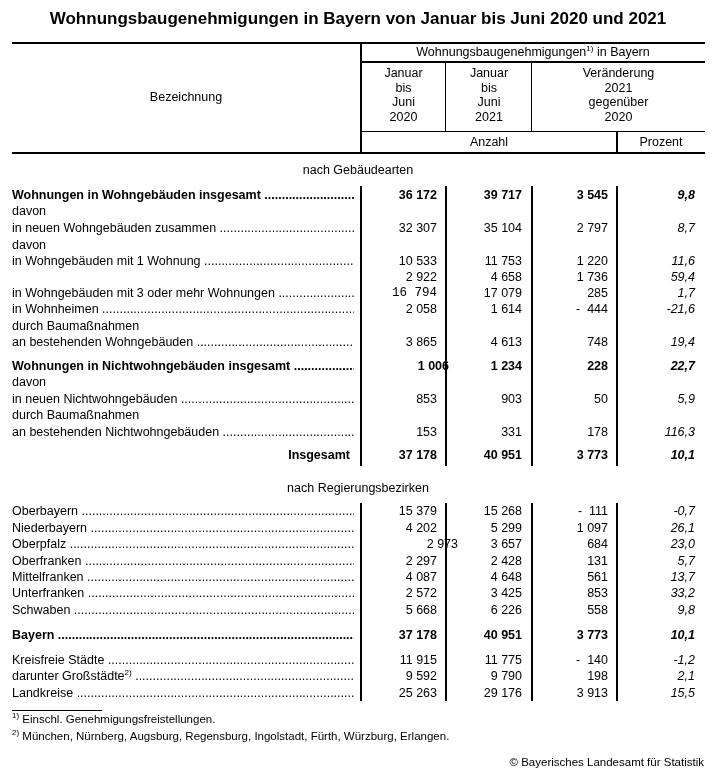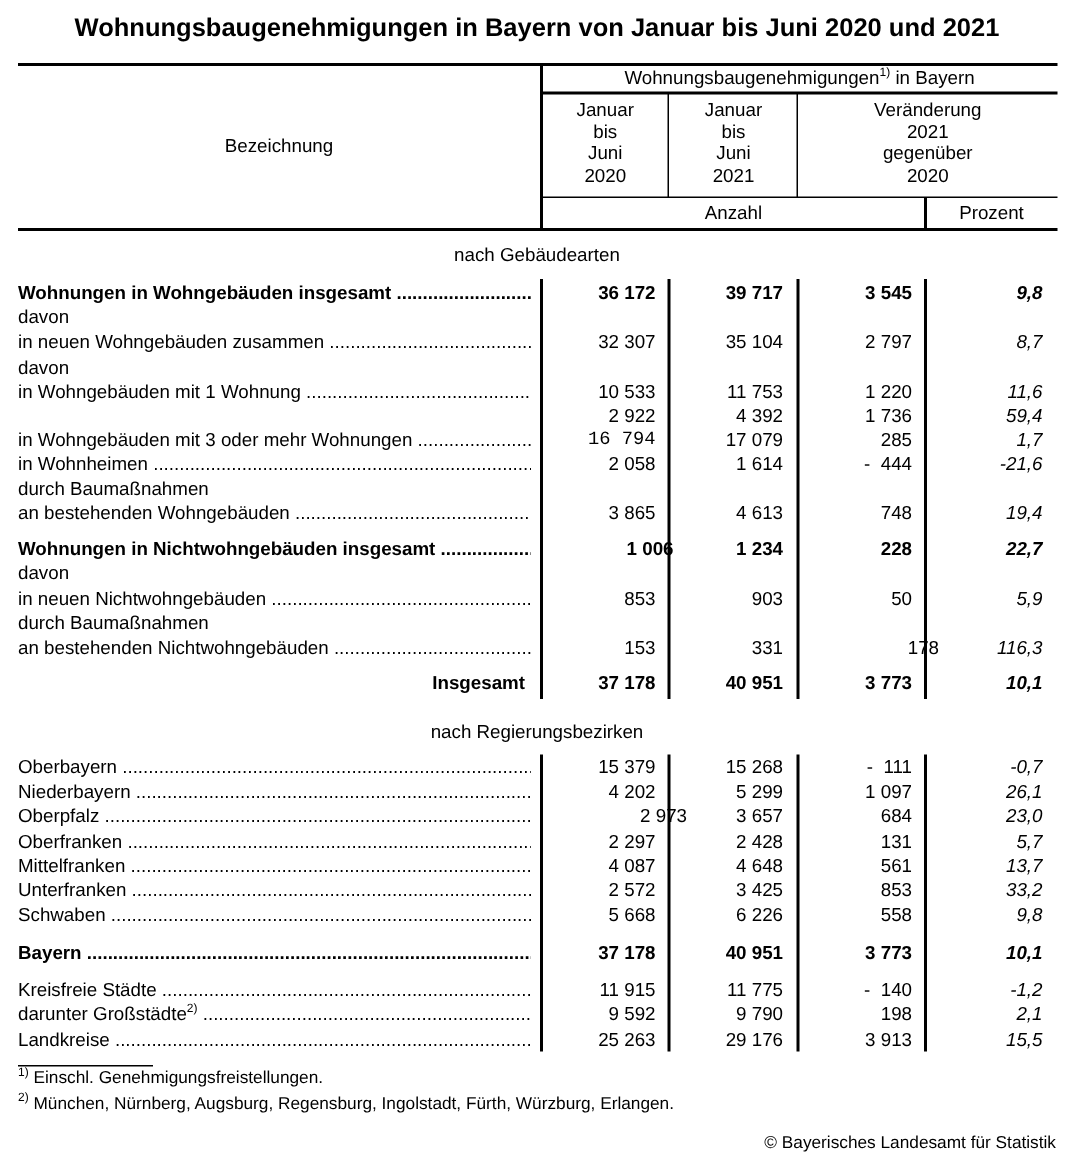--- a/index.html
+++ b/index.html
@@ -96,21 +96,21 @@
     </div>
     <div class="row" style="top: 253px;">
       <div class="lbl"><span>in Wohngebäuden mit 1 Wohnung</span><span class="dots"></span></div>
       <div class="v c1" style="white-space: pre;">10 533</div>
       <div class="v c2" style="white-space: pre;">11 753</div>
       <div class="v c3" style="white-space: pre;">1 220</div>
       <div class="v c4" style="white-space: pre;">11,6</div>
     </div>
     <div class="row" style="top: 269px;">
       <div class="v c1" style="white-space: pre;">2 922</div>
-      <div class="v c2" style="white-space: pre;">4 392</div>
+      <div class="v c2" style="white-space: pre;">4 658</div>
       <div class="v c3" style="white-space: pre;">1 736</div>
       <div class="v c4" style="white-space: pre;">59,4</div>
     </div>
     <div class="row" style="top: 285px;">
       <div class="lbl"><span>in Wohngebäuden mit 3 oder mehr Wohnungen</span><span class="dots"></span></div>
       <div class="v c1" style="white-space: pre; font-family: Liberation Mono, monospace;">16 794</div>
       <div class="v c2" style="white-space: pre;">17 079</div>
       <div class="v c3" style="white-space: pre;">285</div>
       <div class="v c4" style="white-space: pre;">1,7</div>
     </div>
@@ -148,21 +148,21 @@
       <div class="v c3" style="white-space: pre;">50</div>
       <div class="v c4" style="white-space: pre;">5,9</div>
     </div>
     <div class="row" style="top: 407px;">
       <div class="lbl"><span>durch Baumaßnahmen</span></div>
     </div>
     <div class="row" style="top: 424px;">
       <div class="lbl"><span>an bestehenden Nichtwohngebäuden</span><span class="dots"></span></div>
       <div class="v c1" style="white-space: pre;">153</div>
       <div class="v c2" style="white-space: pre;">331</div>
-      <div class="v c3" style="white-space: pre; padding-left: 18px;">178</div>
+      <div class="v c3" style="white-space: pre;">178</div>
       <div class="v c4" style="white-space: pre;">116,3</div>
     </div>
     <div class="row bold" style="top: 447px;">
       <div class="lbl right"><span>Insgesamt</span></div>
       <div class="v c1" style="white-space: pre;">37 178</div>
       <div class="v c2" style="white-space: pre;">40 951</div>
       <div class="v c3" style="white-space: pre;">3 773</div>
       <div class="v c4" style="white-space: pre;">10,1</div>
     </div>
   </div>

